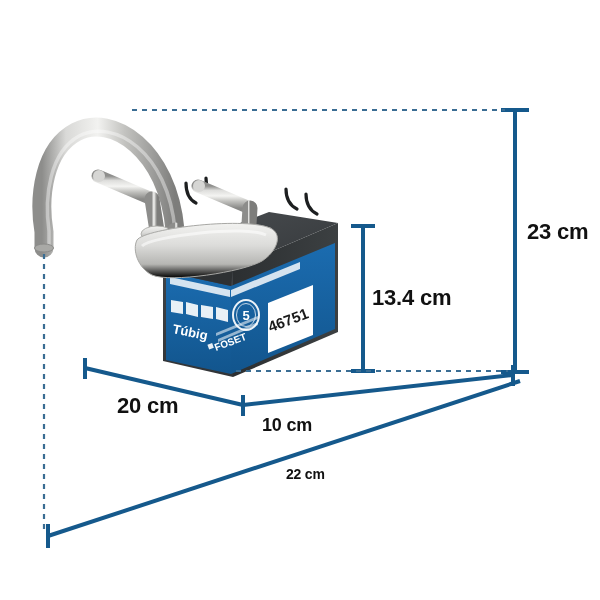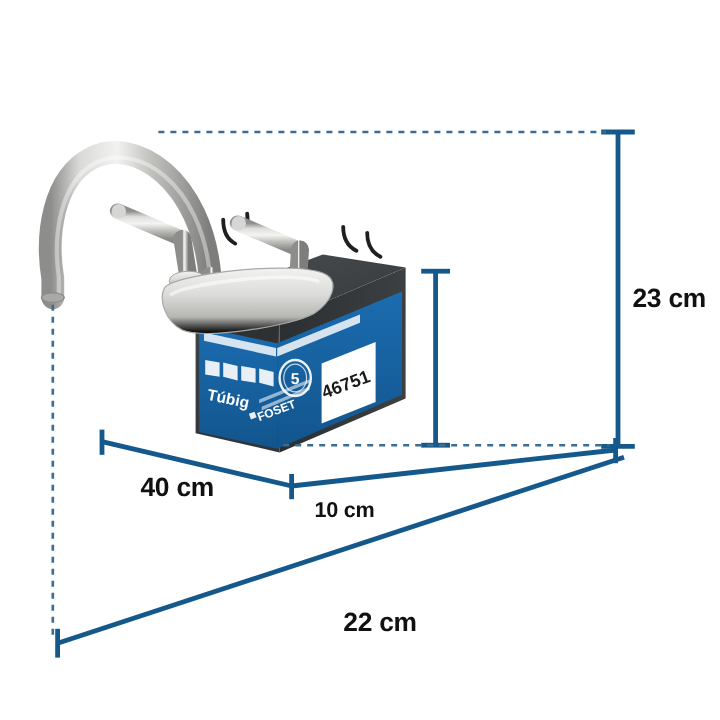--- a/index.html
+++ b/index.html
@@ -27,25 +27,25 @@
     height: 600px;
   }
   .dimlabel {
     position: absolute;
     font-family: "Liberation Sans", sans-serif;
     font-weight: bold;
     color: #111111;
     white-space: nowrap;
     letter-spacing: -0.2px;
   }
-  #lbl-23 { left: 527px; top: 236px; font-size: 22px; }
+  #lbl-23 { left: 527px; top: 219px; font-size: 22px; }
   #lbl-134 { left: 372px; top: 285px; font-size: 22px; }
   #lbl-20 { left: 117px; top: 393px; font-size: 22px; }
   #lbl-10 { left: 262px; top: 415px; font-size: 18px; }
-  #lbl-22 { left: 286px; top: 466px; font-size: 22px; margin-top: 40px; }
+  #lbl-22 { left: 286px; top: 466px; font-size: 14px; }
 </style>
 </head>
 <body>
 
 <div id="stage">
 
   <svg class="layer" viewBox="0 0 600 600">
     <defs>
       <linearGradient id="metalV" x1="0" y1="0" x2="1" y2="0">
         <stop offset="0%" stop-color="#8d8d8b"></stop>
@@ -190,17 +190,18 @@
     </g>
 
     <g stroke="#3a6d93" stroke-width="2.2" fill="none" stroke-dasharray="5,5">
       <line x1="132" y1="110" x2="505" y2="110"></line>
       <line x1="236" y1="371" x2="508" y2="371"></line>
       <line x1="44" y1="254" x2="44" y2="530"></line>
     </g>
   </svg>
 
   <div class="dimlabel" id="lbl-23">23 cm</div>
-  <div class="dimlabel" id="lbl-20">40 cm</div>
+  <div class="dimlabel" id="lbl-134">13.4 cm</div>
+  <div class="dimlabel" id="lbl-20">20 cm</div>
   <div class="dimlabel" id="lbl-10">10 cm</div>
   <div class="dimlabel" id="lbl-22">22 cm</div>
 
 </div>
 
 </body></html>

